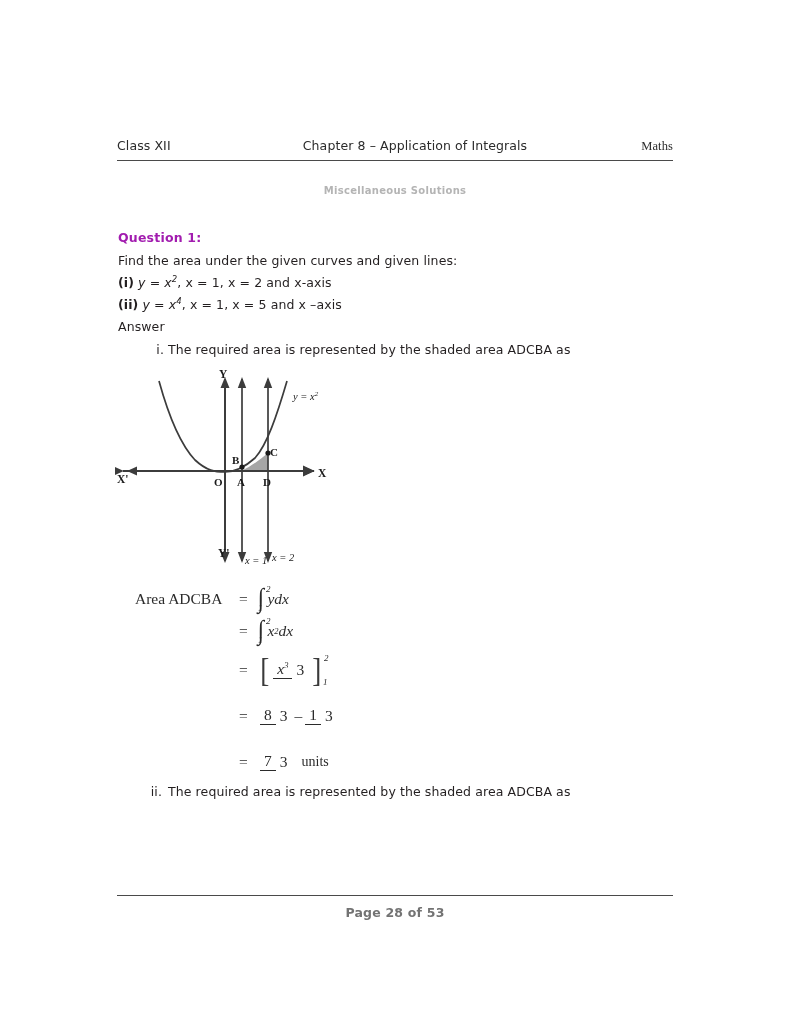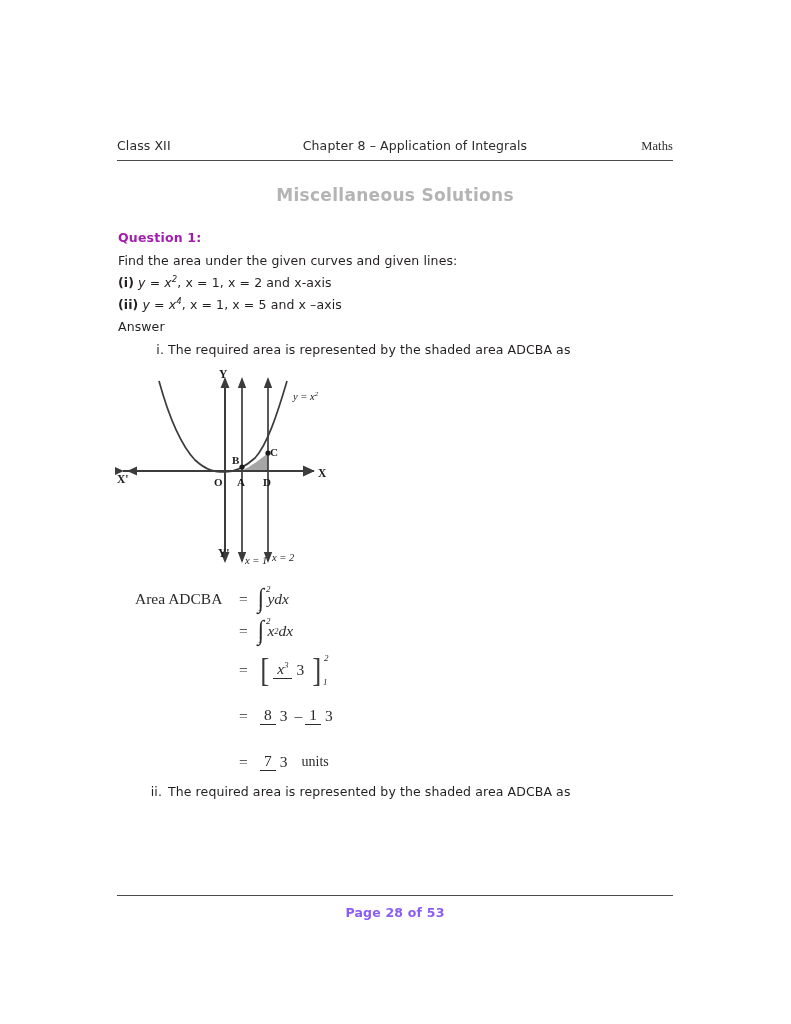--- a/index.html
+++ b/index.html
@@ -50,21 +50,21 @@
     height: 0;
     border-top: 1.6px solid #4a4a4a;
   }
 
   .section-title {
     position: absolute;
     left: 117px;
     top: 185px;
     width: 556px;
     text-align: center;
-    font-size: 17px;
+    font-size: 10px;
     font-weight: bold;
     color: #b4b4b4;
     letter-spacing: .3px;
   }
 
   
   .q-label {
     position: absolute;
     left: 118px;
     top: 230px;
@@ -235,21 +235,21 @@
     border-top: 1.6px solid #4a4a4a;
   }
   .footer-text {
     position: absolute;
     left: 117px;
     top: 905px;
     width: 556px;
     text-align: center;
     font-size: 12.5px;
     font-weight: bold;
-    color: #8b5cf6;
+    color: #737373;
     letter-spacing: .2px;
   }
 </style>
 </head>
 <body>
 
 <div class="page">
 
   <div class="header-row">
     <span class="header-left">Class XII</span>

